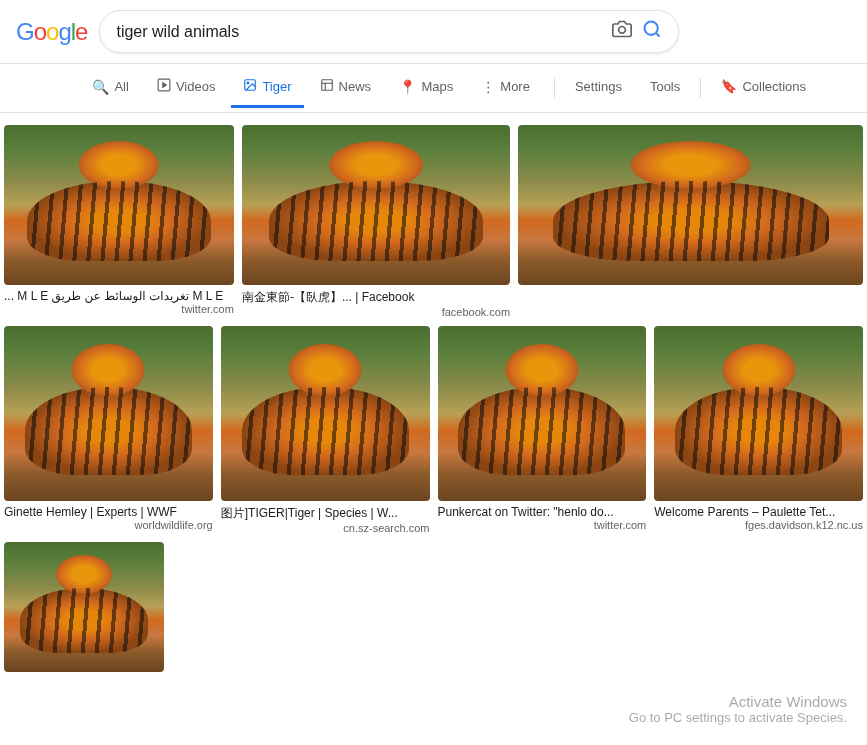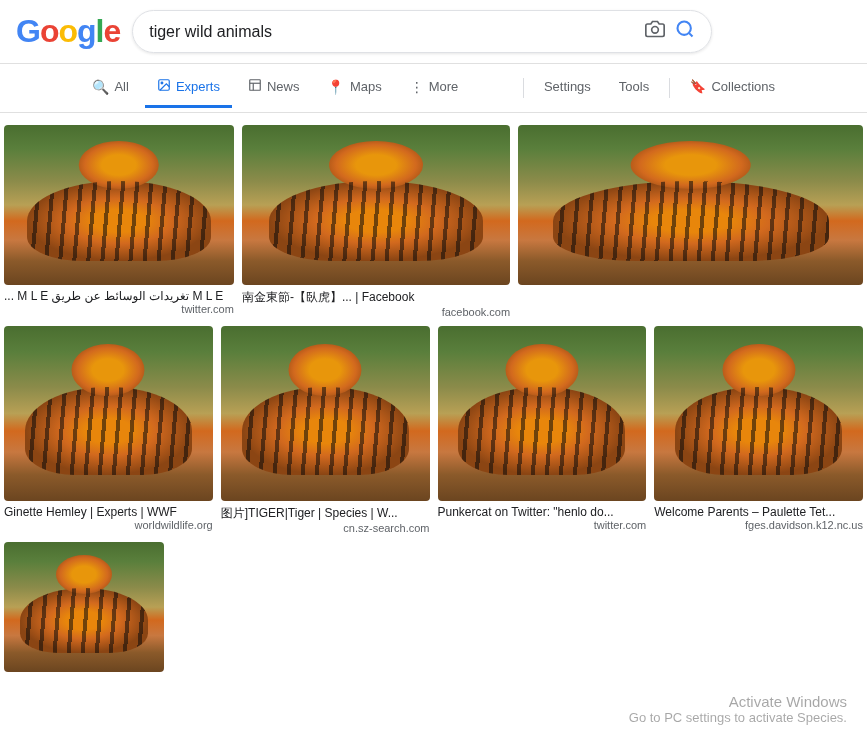--- a/index.html
+++ b/index.html
@@ -1,20 +1,20 @@
 <!DOCTYPE html>
 <html><head>
   <meta charset="utf-8">
   <style>
     * { margin: 0; padding: 0; box-sizing: border-box; }
     body { font-family: Arial, sans-serif; background: #fff; width: 867px; min-height: 745px; overflow-x: hidden; }
 
     
     .header { display: flex; align-items: center; padding: 10px 16px; gap: 12px; border-bottom: 1px solid #e0e0e0; }
-    .google-logo { font-size: 32px; font-weight: bold; letter-spacing: -1px; flex-shrink: 0; }
+    .google-logo { font-size: 24px; font-weight: normal; letter-spacing: -1px; flex-shrink: 0; }
     .google-logo .g-blue { color: #4285F4; }
     .google-logo .g-red { color: #EA4335; }
     .google-logo .g-yellow { color: #FBBC05; }
     .google-logo .g-green { color: #34A853; }
 
     .search-bar { display: flex; align-items: center; border: 1px solid #dfe1e5; border-radius: 24px; padding: 8px 16px; flex: 1; max-width: 580px; box-shadow: 0 1px 3px rgba(0,0,0,0.1); }
     .search-bar input { border: none; outline: none; font-size: 16px; flex: 1; color: #202124; }
     .search-bar-icons { display: flex; align-items: center; gap: 10px; margin-left: 8px; }
     .cam-icon, .search-icon-btn { cursor: pointer; color: #4285F4; font-size: 18px; }
 
@@ -124,29 +124,38 @@
       </span>
     </div>
   </div>
 </div>
 
 <div class="nav">
   <a class="nav-item">
     <span class="nav-icon">🔍</span>
     <span>All</span>
   </a>
+  <a class="nav-item">
+    <span class="nav-icon">
+      <svg width="14" height="14" viewBox="0 0 24 24" fill="none" stroke="#5f6368" stroke-width="2">
+          <rect x="2" y="2" width="20" height="20" rx="2"></rect>
+          <polygon points="10,8 16,12 10,16" fill="#5f6368"></polygon>
+        </svg>
+    </span>
+    <span>Videos</span>
+  </a>
   <a class="nav-item active">
     <span class="nav-icon">
       <svg width="14" height="14" viewBox="0 0 24 24" fill="none" stroke="#1a73e8" stroke-width="2">
           <rect x="3" y="3" width="18" height="18" rx="2"></rect>
           <circle cx="8.5" cy="8.5" r="1.5" fill="#1a73e8"></circle>
           <polyline points="21,15 16,10 5,21" stroke="#1a73e8"></polyline>
         </svg>
     </span>
-    <span>Experts</span>
+    <span>Tiger</span>
   </a>
   <a class="nav-item">
     <span class="nav-icon">
       <svg width="14" height="14" viewBox="0 0 24 24" fill="none" stroke="#5f6368" stroke-width="2">
           <rect x="3" y="3" width="18" height="18" rx="1"></rect>
           <line x1="3" y1="9" x2="21" y2="9"></line>
           <line x1="9" y1="21" x2="9" y2="9"></line>
         </svg>
     </span>
     <span>News</span>

